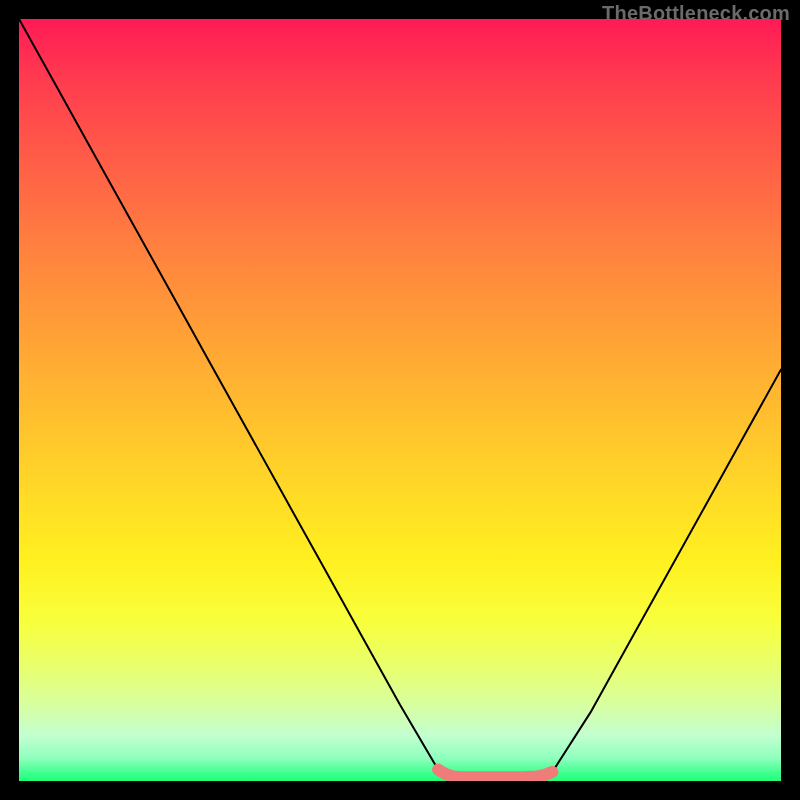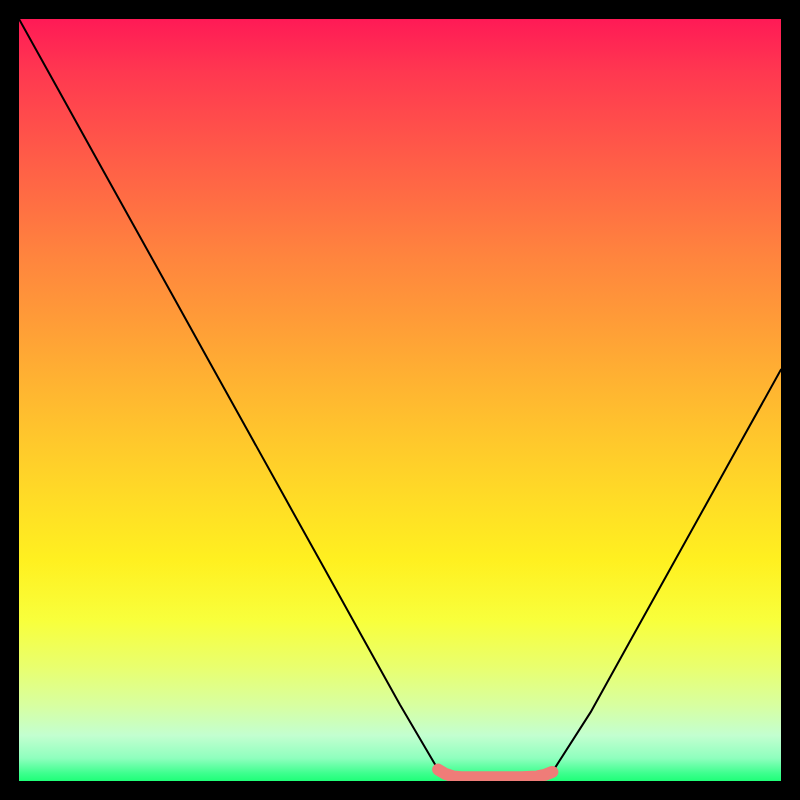--- a/index.html
+++ b/index.html
@@ -60,18 +60,19 @@
     top: 19px;
     width: 762px;
     height: 762px;
     z-index: 2;
   }
 </style>
 </head>
 <body>
 
 <div class="chart-container">
+  <div class="watermark">TheBottleneck.com</div>
   <div class="plot-area"></div>
   <svg class="curves" viewBox="0 0 762 762" preserveAspectRatio="none">
     <path id="main-curve" fill="none" stroke="#000" stroke-width="2" stroke-linejoin="round" stroke-linecap="round" d="M0.0 0.0 L38.1 68.6 L76.2 137.2 L114.3 205.7 L152.4 274.3 L190.5 342.9 L228.6 411.5 L266.7 480.1 L304.8 548.6 L342.9 617.2 L381.0 685.8 L419.1 750.6 L426.7 755.1 L434.3 757.4 L442.0 758.2 L457.2 758.2 L480.1 758.2 L502.9 758.2 L525.8 755.9 L533.4 752.9 L571.5 693.4 L609.6 624.8 L647.7 556.3 L685.8 487.7 L723.9 419.1 L762.0 350.5"></path>
     <path id="marker-curve" fill="none" stroke="#ef7c78" stroke-width="12" stroke-linecap="round" stroke-linejoin="round" d="M419.1 750.6 L426.7 755.1 L434.3 757.4 L442.0 758.2 L457.2 758.2 L480.1 758.2 L502.9 758.2 L518.2 757.4 L525.8 755.9 L533.4 752.9"></path>
   </svg>
 </div>
 
 </body></html>

